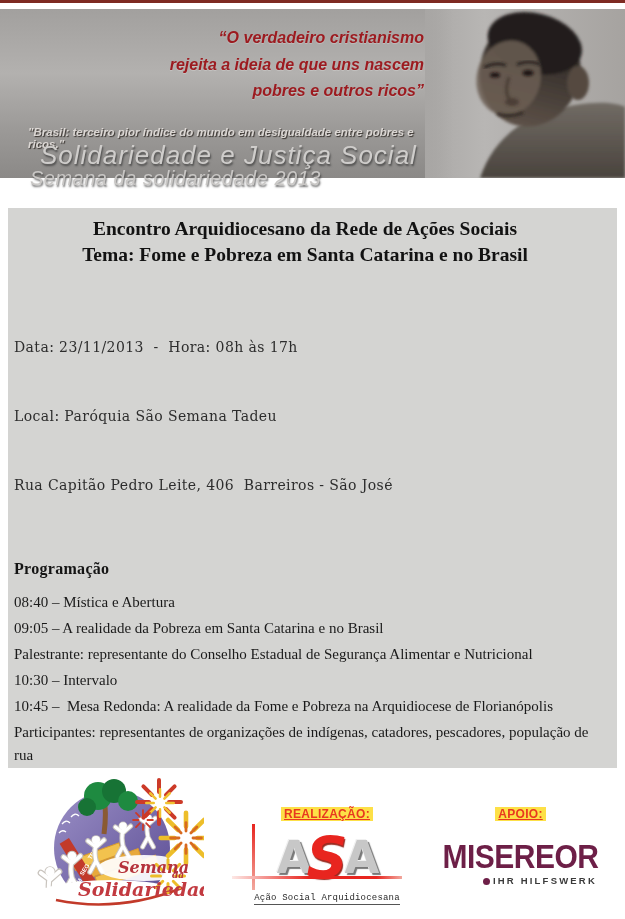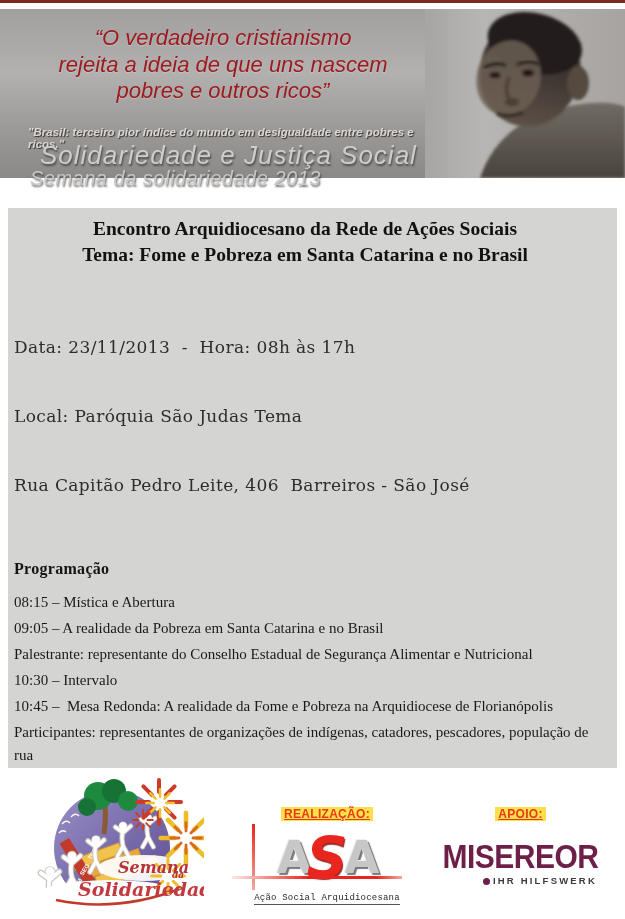--- a/index.html
+++ b/index.html
@@ -6,37 +6,37 @@
   .page{position:relative;width:625px;height:919px;background:#ffffff;overflow:hidden;
         font-family:"Liberation Sans",sans-serif;}
 
   
   .topline{position:absolute;top:0;left:0;width:625px;height:3px;background:#7e2a22;}
 
   
   .banner{position:absolute;top:9px;left:0;width:625px;height:169px;
           background:linear-gradient(180deg,#a2a09e 0%,#b3b1af 38%,#9b9997 72%,#8b8987 100%);}
   .photo{position:absolute;top:0;right:0;width:200px;height:169px;display:block;}
-  .quote{position:absolute;top:16px;left:22px;width:402px;text-align:center;
-         color:#9c1b20;font-weight:normal;font-style:italic;font-size:22px;line-height:26.5px;
+  .quote{position:absolute;top:16px;left:22px;width:402px;text-align:right;
+         color:#9c1b20;font-weight:bold;font-style:italic;font-size:16px;line-height:26.5px;
          text-shadow:0 1px 1px rgba(255,255,255,0.25);}
   .subquote{position:absolute;top:117px;left:28px;width:400px;
             font-size:11.5px;font-weight:bold;font-style:italic;
             color:rgba(232,228,224,0.88);text-shadow:1px 1px 1px rgba(45,40,36,0.9);}
   .camp-title{position:absolute;top:131px;left:40px;font-style:italic;font-size:26px;
               letter-spacing:1px;color:#cfcdcb;text-shadow:1px 2px 2px rgba(55,55,55,0.75);text-align:right;}
   .camp-sub{position:absolute;top:158px;left:30px;font-style:italic;font-size:20px;
             letter-spacing:0.5px;color:#c9c7c5;text-shadow:1px 2px 2px rgba(55,55,55,0.75);}
 
   
   .content{position:absolute;top:208px;left:8px;width:609px;height:560px;
            background:#d4d4d2;box-sizing:border-box;padding:8px 21px 0 6px;
            font-family:"Liberation Serif",serif;color:#1c1c1c;}
   .etitle{text-align:center;font-weight:bold;font-size:19.5px;line-height:26px;color:#121212;}
-  .meta{margin-top:22px;font-family:"DejaVu Serif",serif;font-size:17px;line-height:23px;
+  .meta{margin-top:22px;font-family:"DejaVu Serif",serif;font-size:14px;line-height:23px;
         color:#2d2d2d;letter-spacing:0.4px;white-space:pre-wrap;}
   .prog-head{margin-top:17px;font-weight:bold;font-size:16px;
              color:#141414;letter-spacing:0.3px;}
   .prog-list{margin-top:13px;}
   .prog-item{font-size:15px;line-height:23px;margin-bottom:3px;white-space:pre-wrap;color:#1a1a1a;}
 
   
   .footer{position:absolute;top:768px;left:0;width:625px;height:151px;background:#fff;}
   .sol-logo{position:absolute;left:26px;top:8px;display:block;}
   .logo-tag{display:inline-block;background:#fde047;color:#e8391f;font-weight:bold;
@@ -129,26 +129,26 @@
     <div class="camp-sub">Semana da solidariedade 2013</div>
   </div>
 
   <div class="content">
     <div class="etitle">
       <div>Encontro Arquidiocesano da Rede de Ações Sociais</div>
       <div>Tema: Fome e Pobreza em Santa Catarina e no Brasil</div>
     </div>
     <div class="meta">
       <div>Data: 23/11/2013  -  Hora: 08h às 17h</div>
-      <div>Local: Paróquia São Judas Tema</div>
+      <div>Local: Paróquia São Semana Tadeu</div>
       <div>Rua Capitão Pedro Leite, 406  Barreiros - São José</div>
     </div>
     <div class="prog-head">Programação</div>
     <div class="prog-list">
-      <div class="prog-item">08:15 – Mística e Abertura</div>
+      <div class="prog-item">08:40 – Mística e Abertura</div>
       <div class="prog-item">09:05 – A realidade da Pobreza em Santa Catarina e no Brasil</div>
       <div class="prog-item">Palestrante: representante do Conselho Estadual de Segurança Alimentar e Nutricional</div>
       <div class="prog-item">10:30 – Intervalo</div>
       <div class="prog-item">10:45 –  Mesa Redonda: A realidade da Fome e Pobreza na Arquidiocese de Florianópolis</div>
       <div class="prog-item">Participantes: representantes de organizações de indígenas, catadores, pescadores, população de rua</div>
       <div class="prog-item">12:30 – Almoço</div>
       <div class="prog-item">14:00 – Iniciativas de combate a fome e a pobreza</div>
       <div class="prog-item">Palestrantes: representante de ações governamentais e de organização da sociedade civil</div>
       <div class="prog-item">15:15 – Intervalo</div>
       <div class="prog-item">15:30 –  Indicativos de organização da Campanha contra a Fome e a Pobreza na Arquidiocese de Florianópolis</div>

